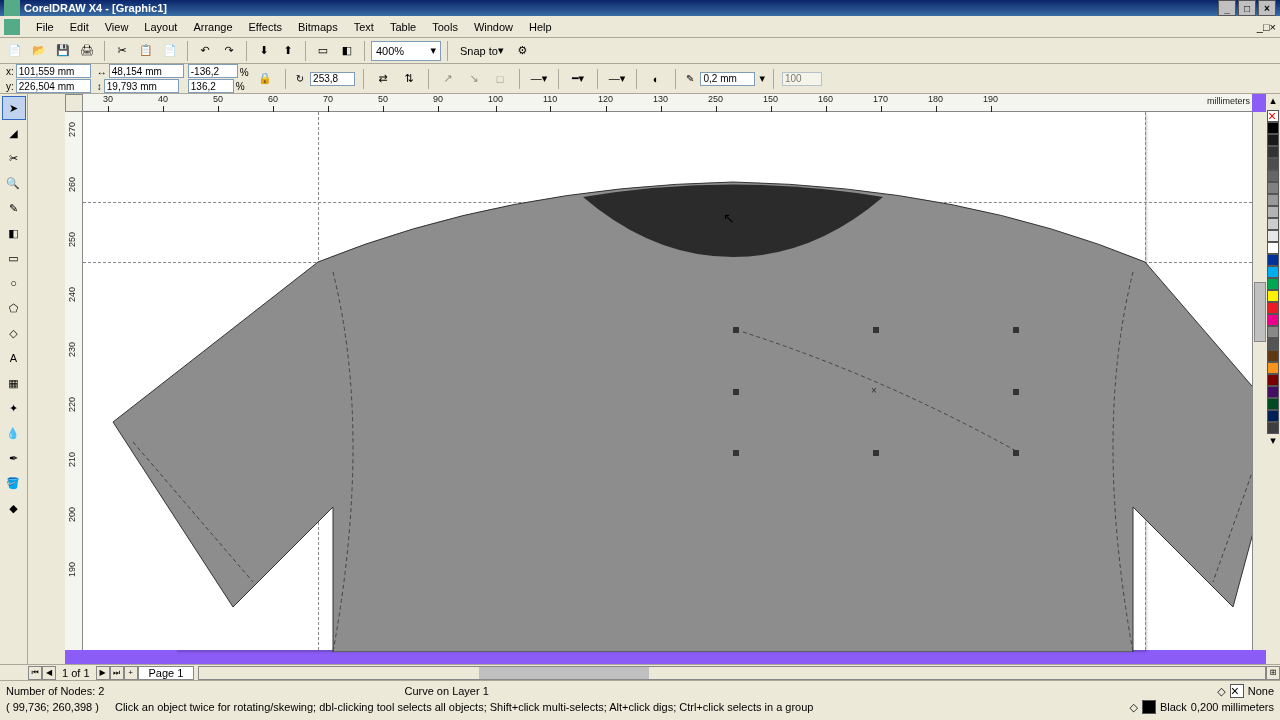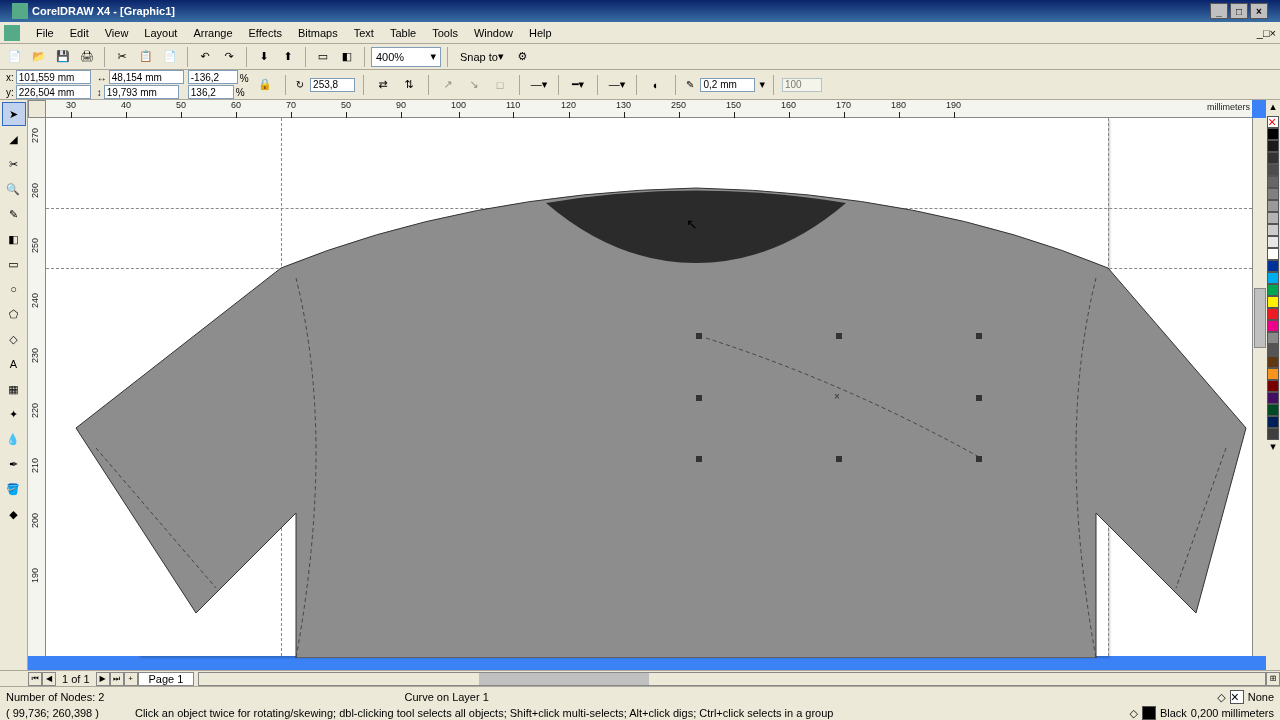--- a/index.html
+++ b/index.html
@@ -1,18 +1,18 @@
 <!DOCTYPE html>
 <html><head>
 <meta charset="utf-8">
 <style>
 * { margin: 0; padding: 0; box-sizing: border-box; font-family: Tahoma, sans-serif; font-size: 11px; }
 body { background: #ece9d8; overflow: hidden; }
 
-.titlebar { height: 22px; background: linear-gradient(to bottom, #0a246a, #3a6ea5); color: white; display: flex; align-items: center; padding: 0 12px; }
+.titlebar { height: 16px; background: linear-gradient(to bottom, #0a246a, #3a6ea5); color: white; display: flex; align-items: center; padding: 0 4px; }
 .titlebar .icon { width: 16px; height: 16px; background: #5a8; margin-right: 4px; }
 .titlebar .title { flex: 1; font-weight: bold; }
 .titlebar .winbtn { width: 18px; height: 16px; background: #c0c0c0; border: 1px solid #555; margin-left: 2px; display: flex; align-items: center; justify-content: center; color: black; font-weight: bold; font-size: 10px; }
 
 .menubar { height: 22px; background: #ece9d8; display: flex; align-items: center; padding: 0 4px; border-bottom: 1px solid #aca899; }
 .menubar .menu { padding: 2px 8px; cursor: pointer; }
 .menubar .mdibtns { margin-left: auto; display: flex; }
 
 .toolbar1 { height: 26px; background: #ece9d8; display: flex; align-items: center; padding: 2px 4px; border-bottom: 1px solid #aca899; gap: 2px; }
 .tbtn { width: 22px; height: 22px; border: 1px solid transparent; display: flex; align-items: center; justify-content: center; }
@@ -23,21 +23,21 @@
 .propbar { height: 30px; background: #ece9d8; display: flex; align-items: center; padding: 2px 4px; border-bottom: 1px solid #aca899; gap: 4px; }
 .propgrp { display: flex; flex-direction: column; gap: 1px; }
 .propinp { width: 75px; height: 14px; border: 1px solid #7f9db9; background: white; padding: 0 2px; font-size: 10px; display: flex; align-items: center; }
 .proplbl { font-size: 10px; padding: 0 2px; }
 
 .workarea { position: relative; height: 570px; display: flex; }
 .toolbox { width: 28px; background: #ece9d8; border-right: 1px solid #aca899; display: flex; flex-direction: column; padding-top: 2px; }
 .tool { width: 24px; height: 24px; margin: 0 auto 1px; border: 1px solid transparent; display: flex; align-items: center; justify-content: center; }
 .tool.active { background: #c1d2ee; border: 1px solid #316ac5; }
 
-.canvas-area { flex: 1; position: relative; background: #3b82f6; overflow: hidden; }
+.canvas-area { flex: 1; position: relative; background: #8b5cf6; overflow: hidden; margin-left: 37px; }
 .ruler-h { position: absolute; top: 0; left: 18px; right: 14px; height: 18px; background: #f5f5f0; border-bottom: 1px solid #888; }
 .ruler-v { position: absolute; top: 18px; left: 0; width: 18px; bottom: 14px; background: #f5f5f0; border-right: 1px solid #888; }
 .ruler-corner { position: absolute; top: 0; left: 0; width: 18px; height: 18px; background: #ece9d8; border: 1px solid #888; }
 .ruler-unit { position: absolute; top: 2px; right: 2px; font-size: 9px; color: #222; }
 .ruler-h .tick { position: absolute; top: 0; font-size: 9px; color: #222; }
 .ruler-h .tick::after { content: ''; position: absolute; top: 12px; left: 50%; width: 1px; height: 6px; background: #222; }
 .ruler-v .tick { position: absolute; left: 2px; font-size: 9px; color: #222; writing-mode: vertical-rl; transform: rotate(180deg); }
 
 .canvas { position: absolute; top: 18px; left: 18px; right: 14px; bottom: 14px; background: white; }
 .page-shadow { position: absolute; left: 92px; top: 0; width: 970px; height: 100%; background: white; box-shadow: 2px 2px 2px rgba(0,0,0,0.2); }
@@ -337,21 +337,21 @@
     <div class="status-right">
       <span>◇</span>
       <div class="swatch-sm" style="background:white;position:relative">
           <span style="position:absolute;color:black;font-size:14px;top:-2px">×</span>
         </div>
       <span>None</span>
     </div>
   </div>
   <div class="status-row">
     <span>( 99,736; 260,398 )</span>
-    <span style="margin-left:36px">Click an object twice for rotating/skewing; dbl-clicking tool selects all objects; Shift+click multi-selects; Alt+click digs; Ctrl+click selects in a group</span>
+    <span style="margin-left:16px">Click an object twice for rotating/skewing; dbl-clicking tool selects all objects; Shift+click multi-selects; Alt+click digs; Ctrl+click selects in a group</span>
     <div class="status-right">
       <span>◇</span>
       <div class="swatch-sm" style="background:black"></div>
       <span>Black</span>
       <span>0,200 millimeters</span>
     </div>
   </div>
 </div>
 
 </body></html>

